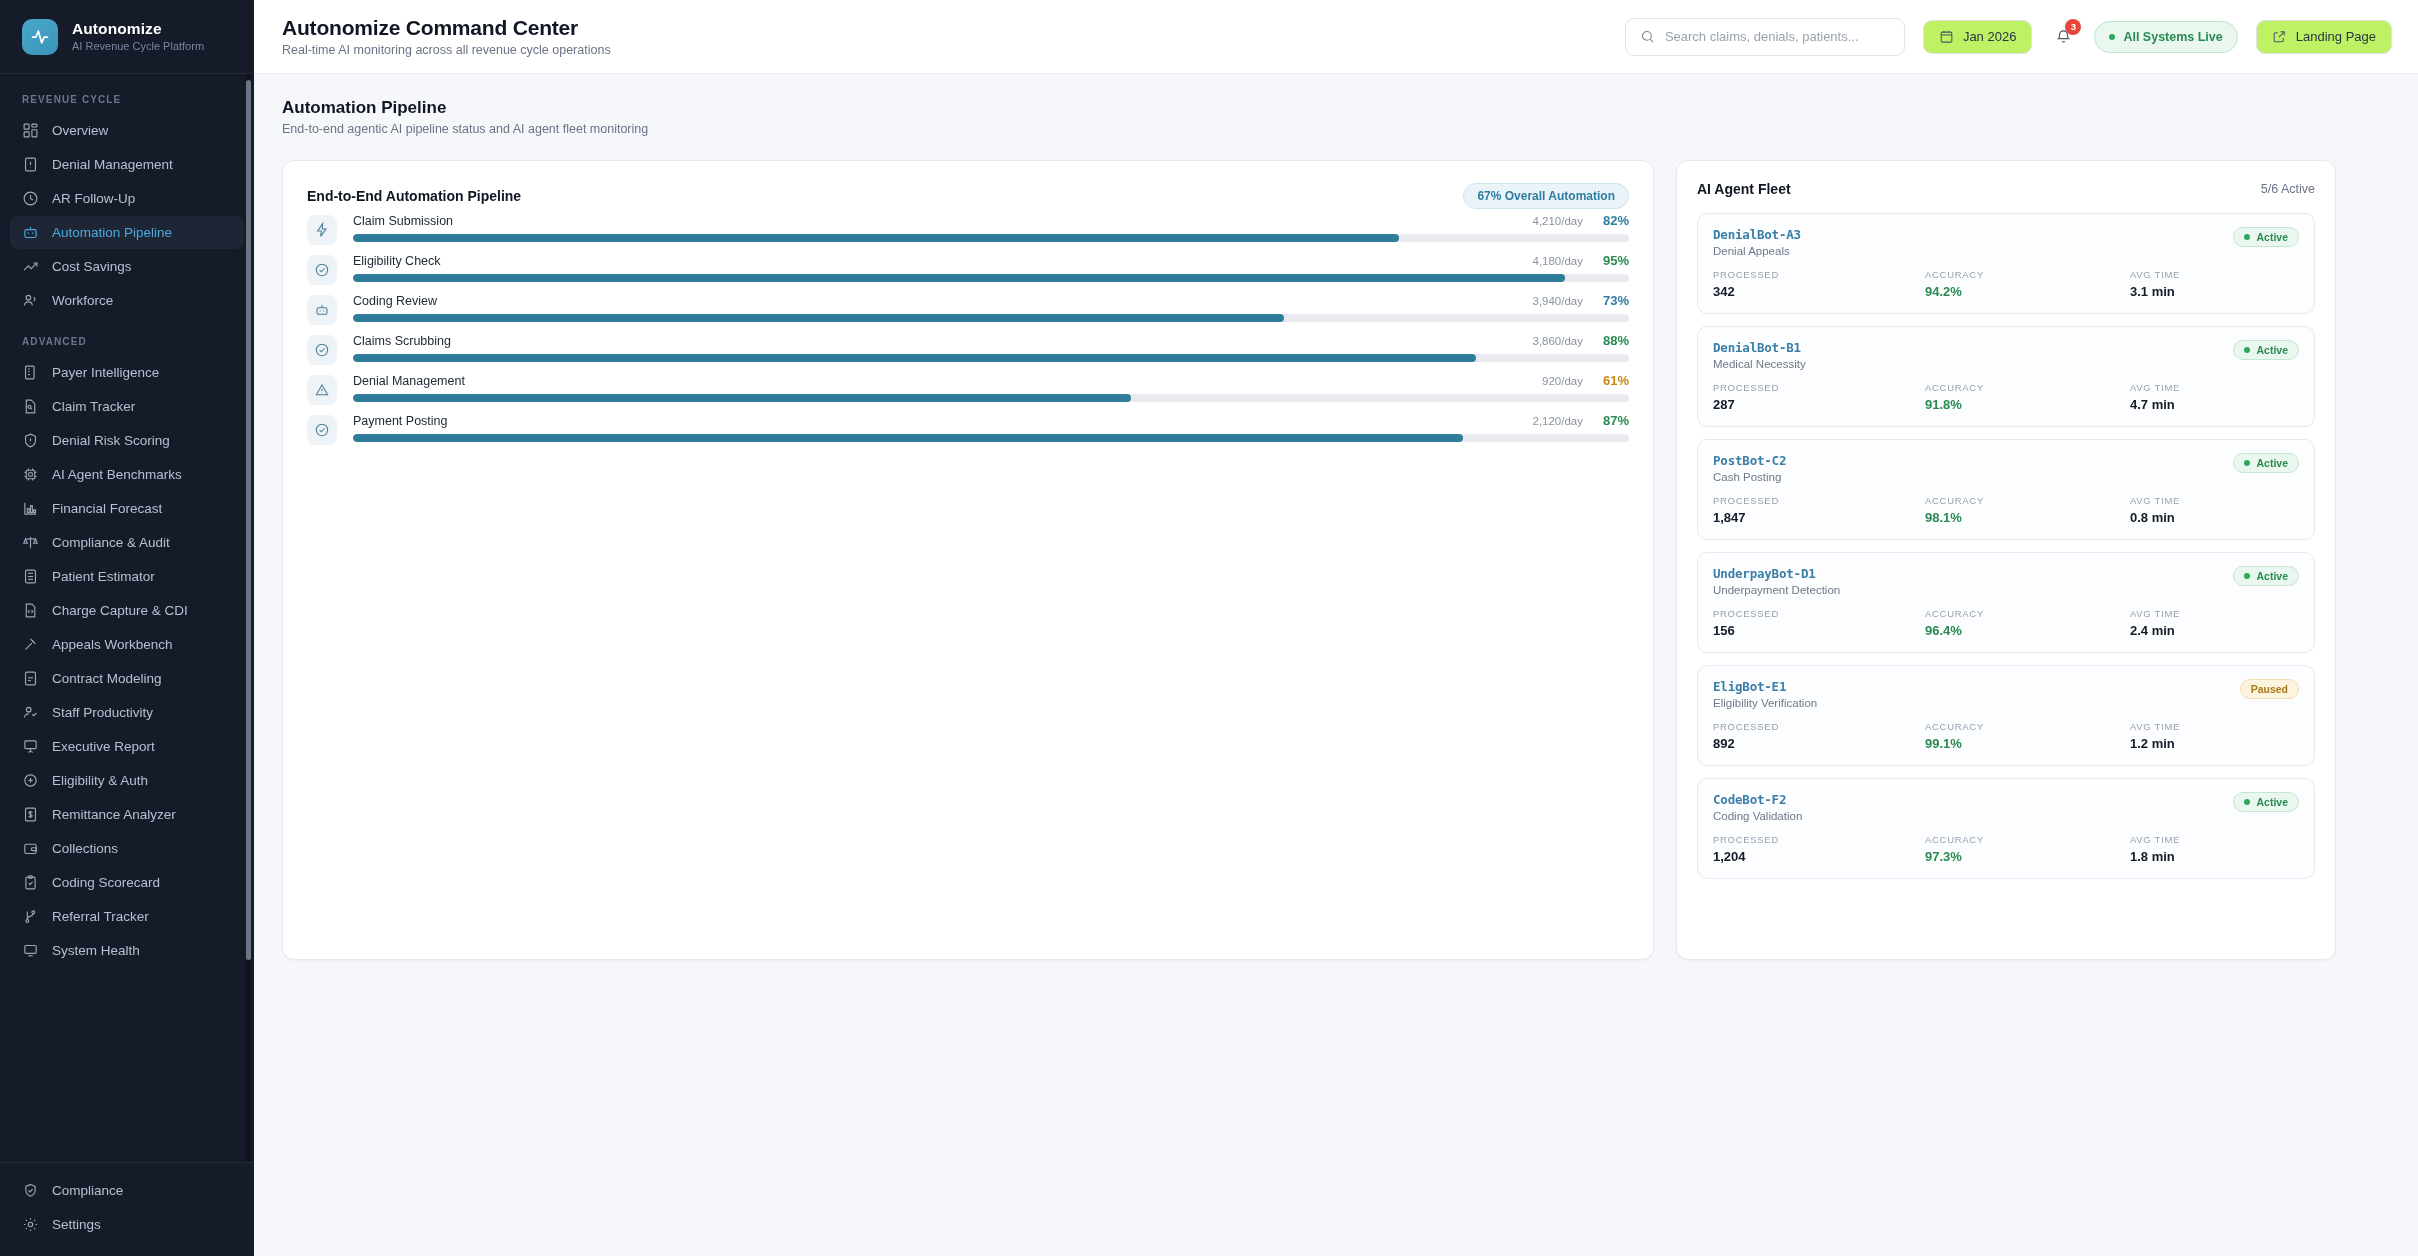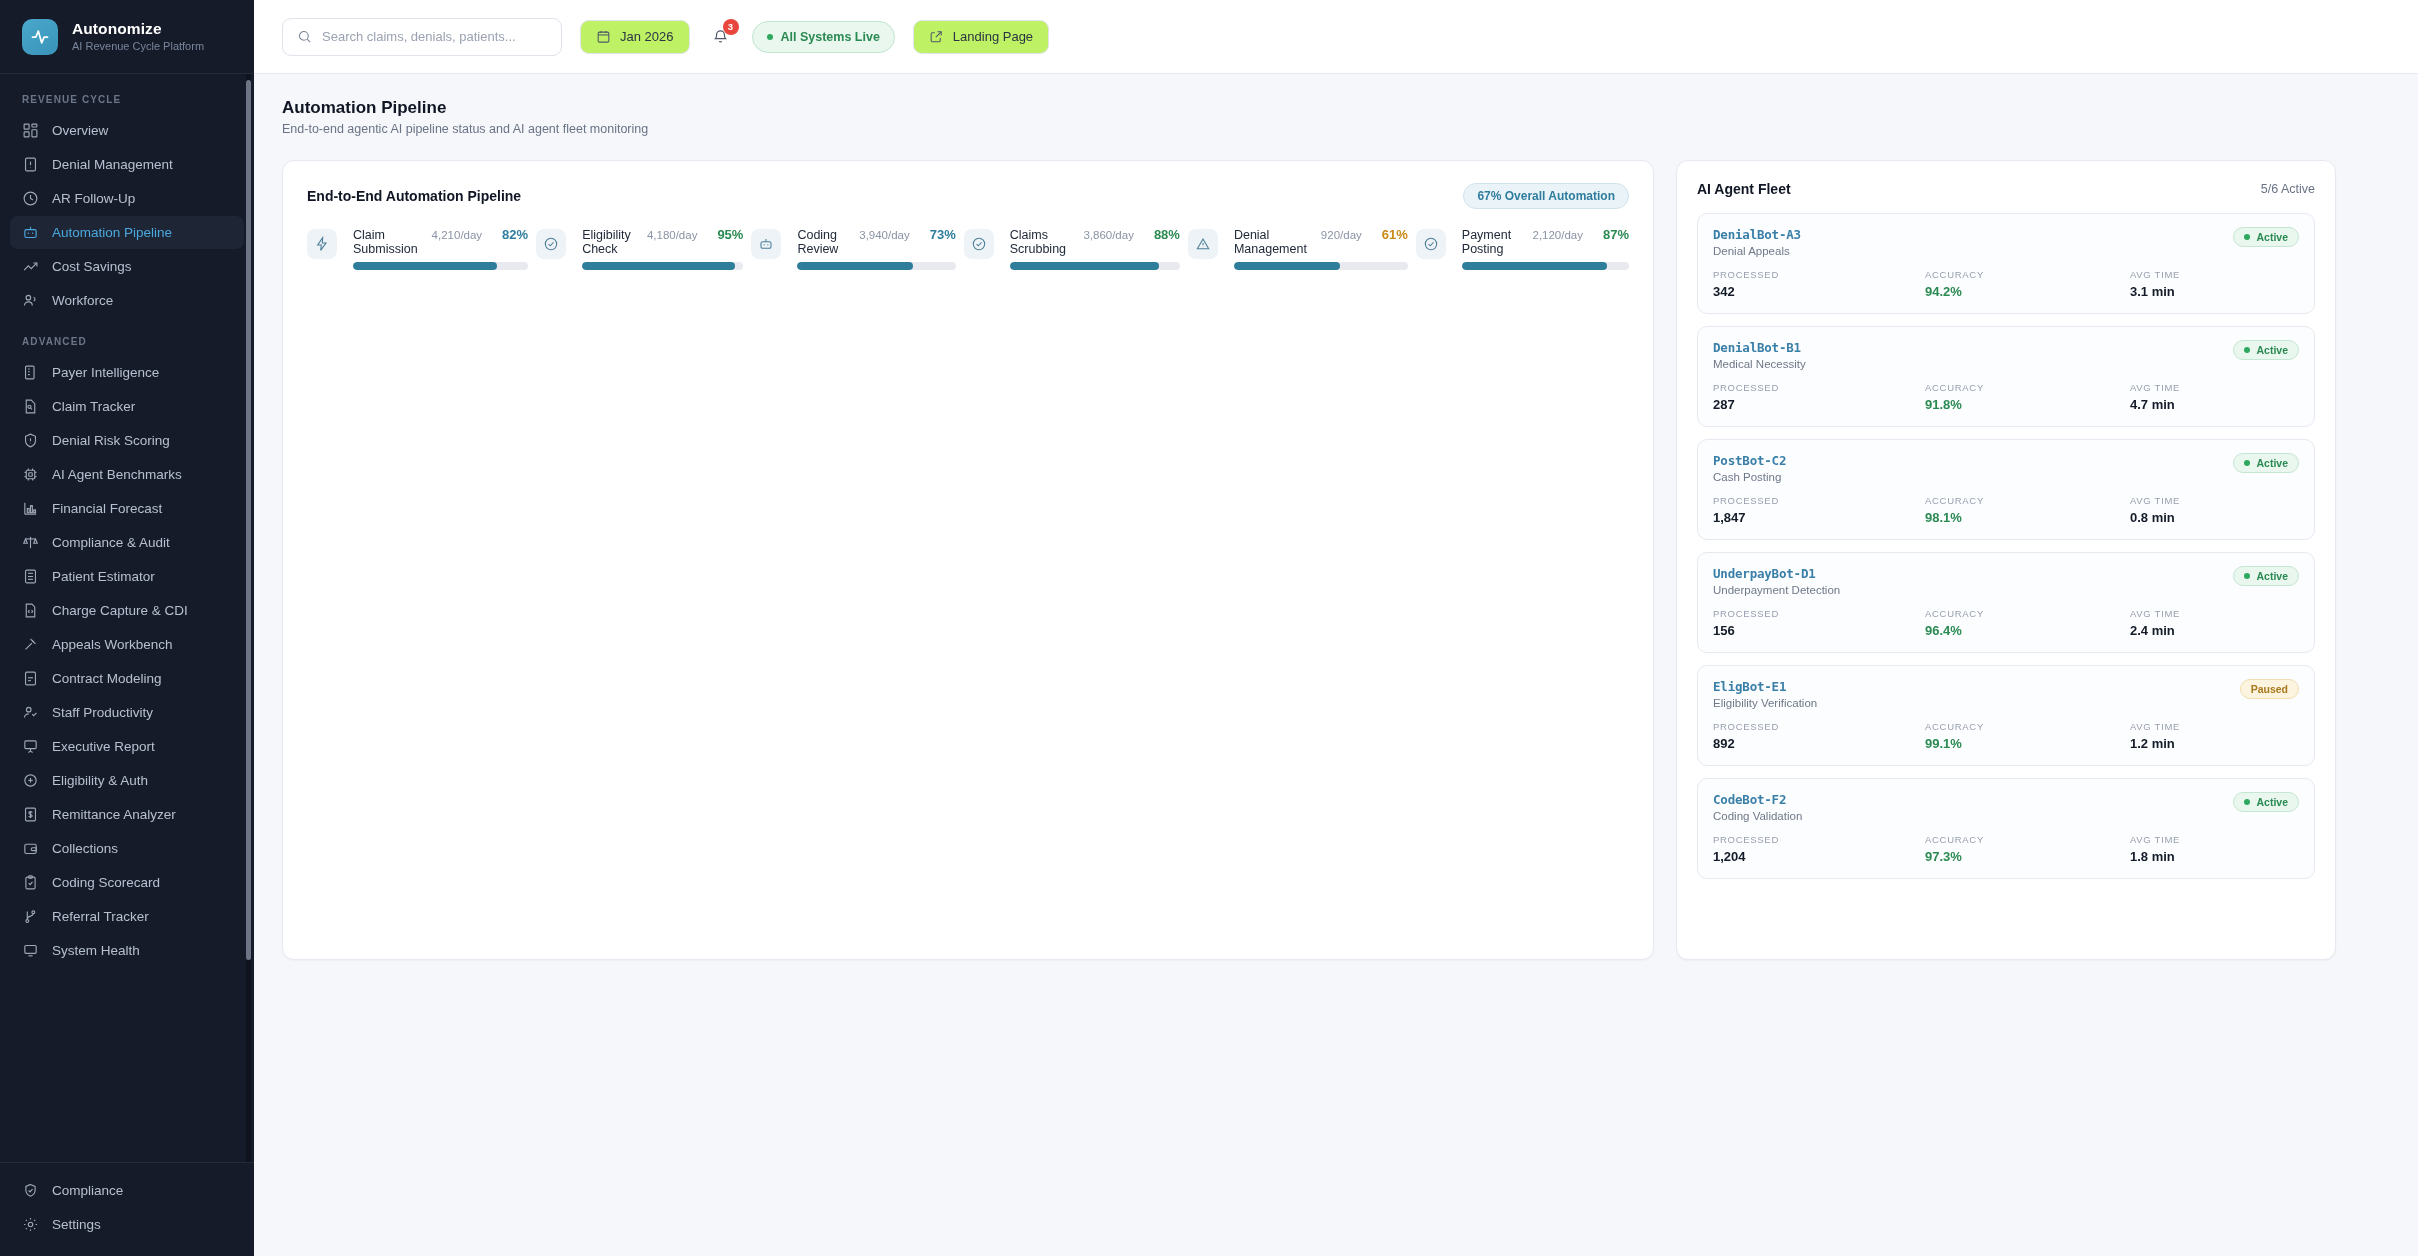--- a/index.html
+++ b/index.html
@@ -133,21 +133,21 @@
   .card-head { display: flex; align-items: center; justify-content: space-between; }
   .card-title { font-size: 14px; font-weight: 700; color: #101624; }
   .badge-overall {
     font-size: 12px; font-weight: 600; color: #2f7d9e;
     background: #eaf3f8; border: 1px solid #cfe3ee;
     padding: 5px 13px; border-radius: 14px; white-space: nowrap; text-align: center;
   }
   .fleet-count { font-size: 12.5px; color: #6a7386; }
 
   
-  .stages { margin-top: 18px; display: flex; flex-direction: row; gap: 8px; }
+  .stages { margin-top: 4px; display: flex; flex-direction: column; gap: 8px; }
   .stage { display: flex; align-items: flex-start; gap: 16px; }
   .stage-ico {
     width: 30px; height: 30px; flex: 0 0 30px; border-radius: 8px;
     background: #eef3f7; color: #4b7e98;
     display: flex; align-items: center; justify-content: center;
     margin-top: 2px;
   }
   .stage-ico svg { width: 16px; height: 16px; stroke: currentColor; fill: none; stroke-width: 1.6; }
   .stage-body { flex: 1 1 auto; min-width: 0; }
   .stage-top { display: flex; align-items: baseline; justify-content: space-between; gap: 14px; }
@@ -489,20 +489,24 @@
             </svg>
           </span>
         <span class="nav-label">Settings</span>
       </div>
     </div>
   </aside>
 
   <div class="main">
 
     <header class="topbar">
+      <div class="topbar-left">
+        <div class="tb-title">Autonomize Command Center</div>
+        <div class="tb-sub">Real-time AI monitoring across all revenue cycle operations</div>
+      </div>
 
       <div class="topbar-right">
         <div class="search-box">
           <span style="color:#7b8496;display:flex">
               <svg width="15" height="15" viewBox="0 0 24 24" class="icon-svg">
                 <circle cx="11" cy="11" r="7"></circle>
                 <line x1="16.2" y1="16.2" x2="21" y2="21"></line>
               </svg>
             </span>
           <span class="ph">Search claims, denials, patients...</span>

